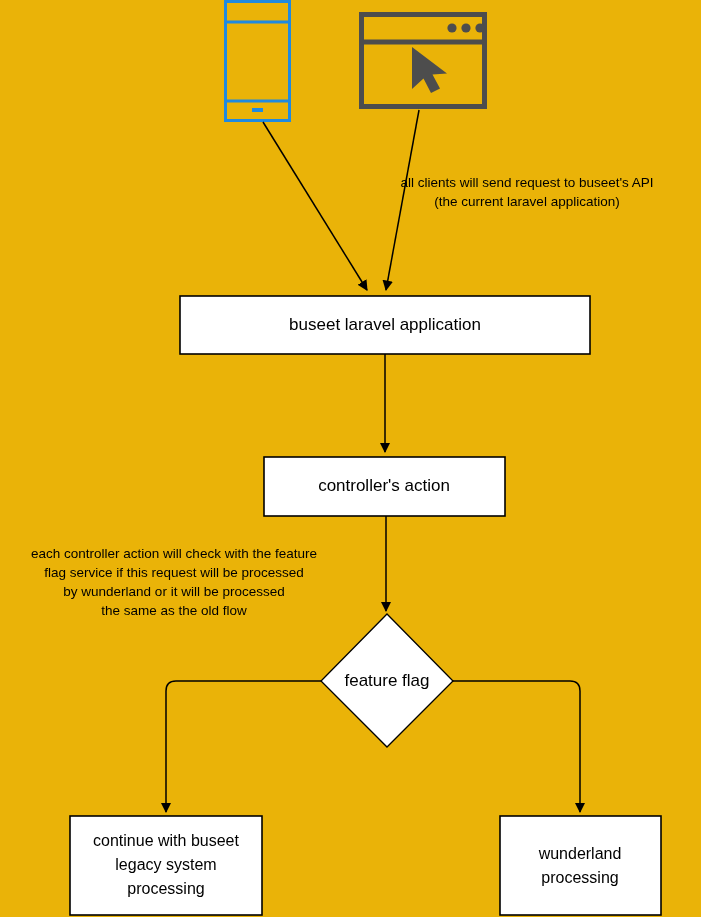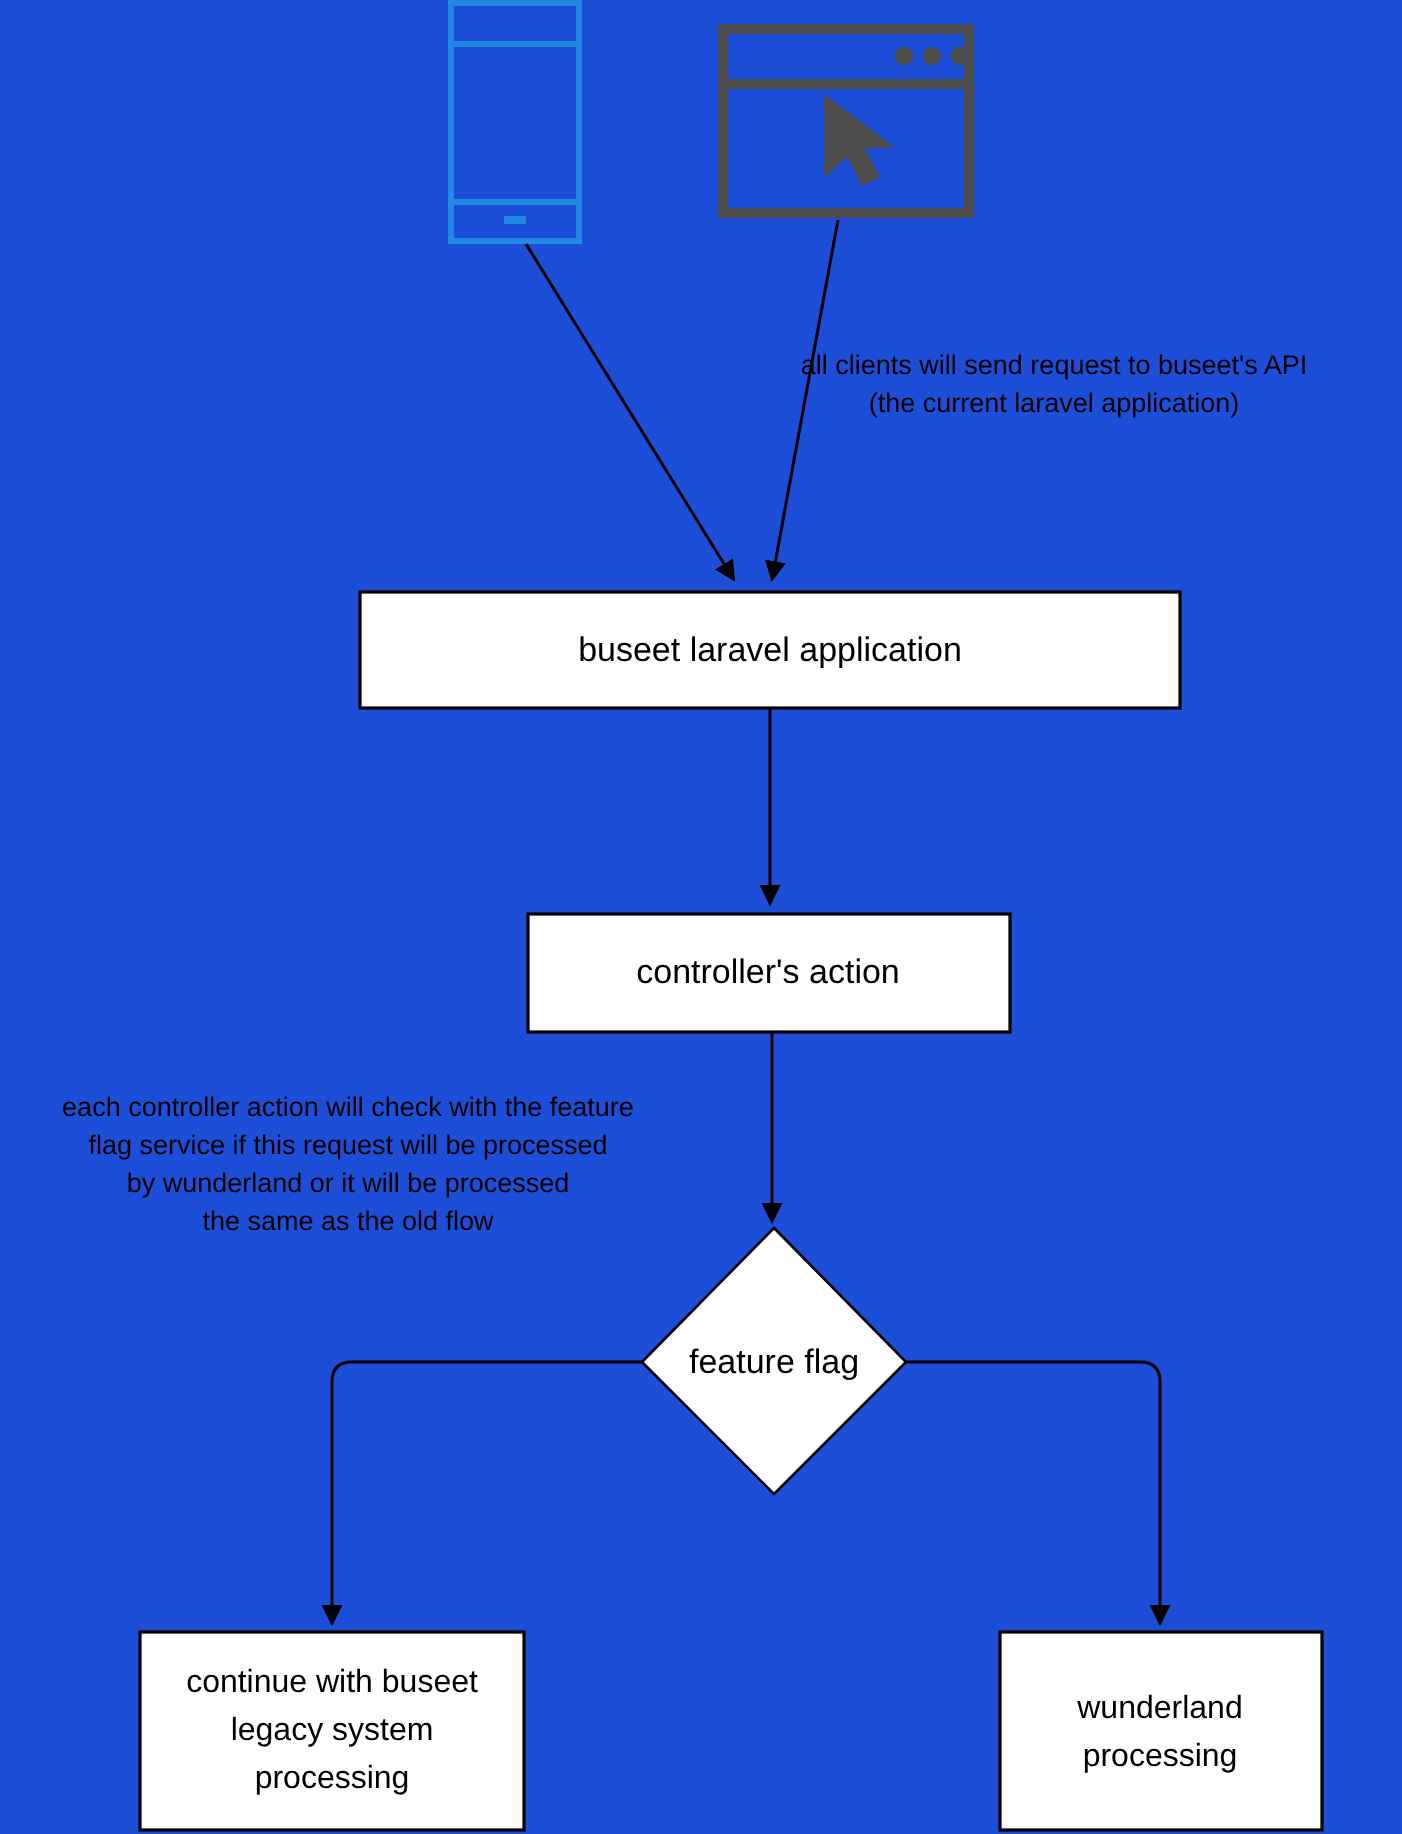--- a/index.html
+++ b/index.html
@@ -7,21 +7,21 @@
     padding: 0;
     background: #ffffff;
   }
   body {
     font-family: "Liberation Sans", sans-serif;
   }
   #canvas {
     position: relative;
     width: 701px;
     height: 917px;
-    background: #1d4ed8;
+    background: #eab308;
     overflow: hidden;
   }
   #diagram-svg {
     position: absolute;
     top: 0;
     left: 0;
     width: 701px;
     height: 917px;
   }
   .node-text {

